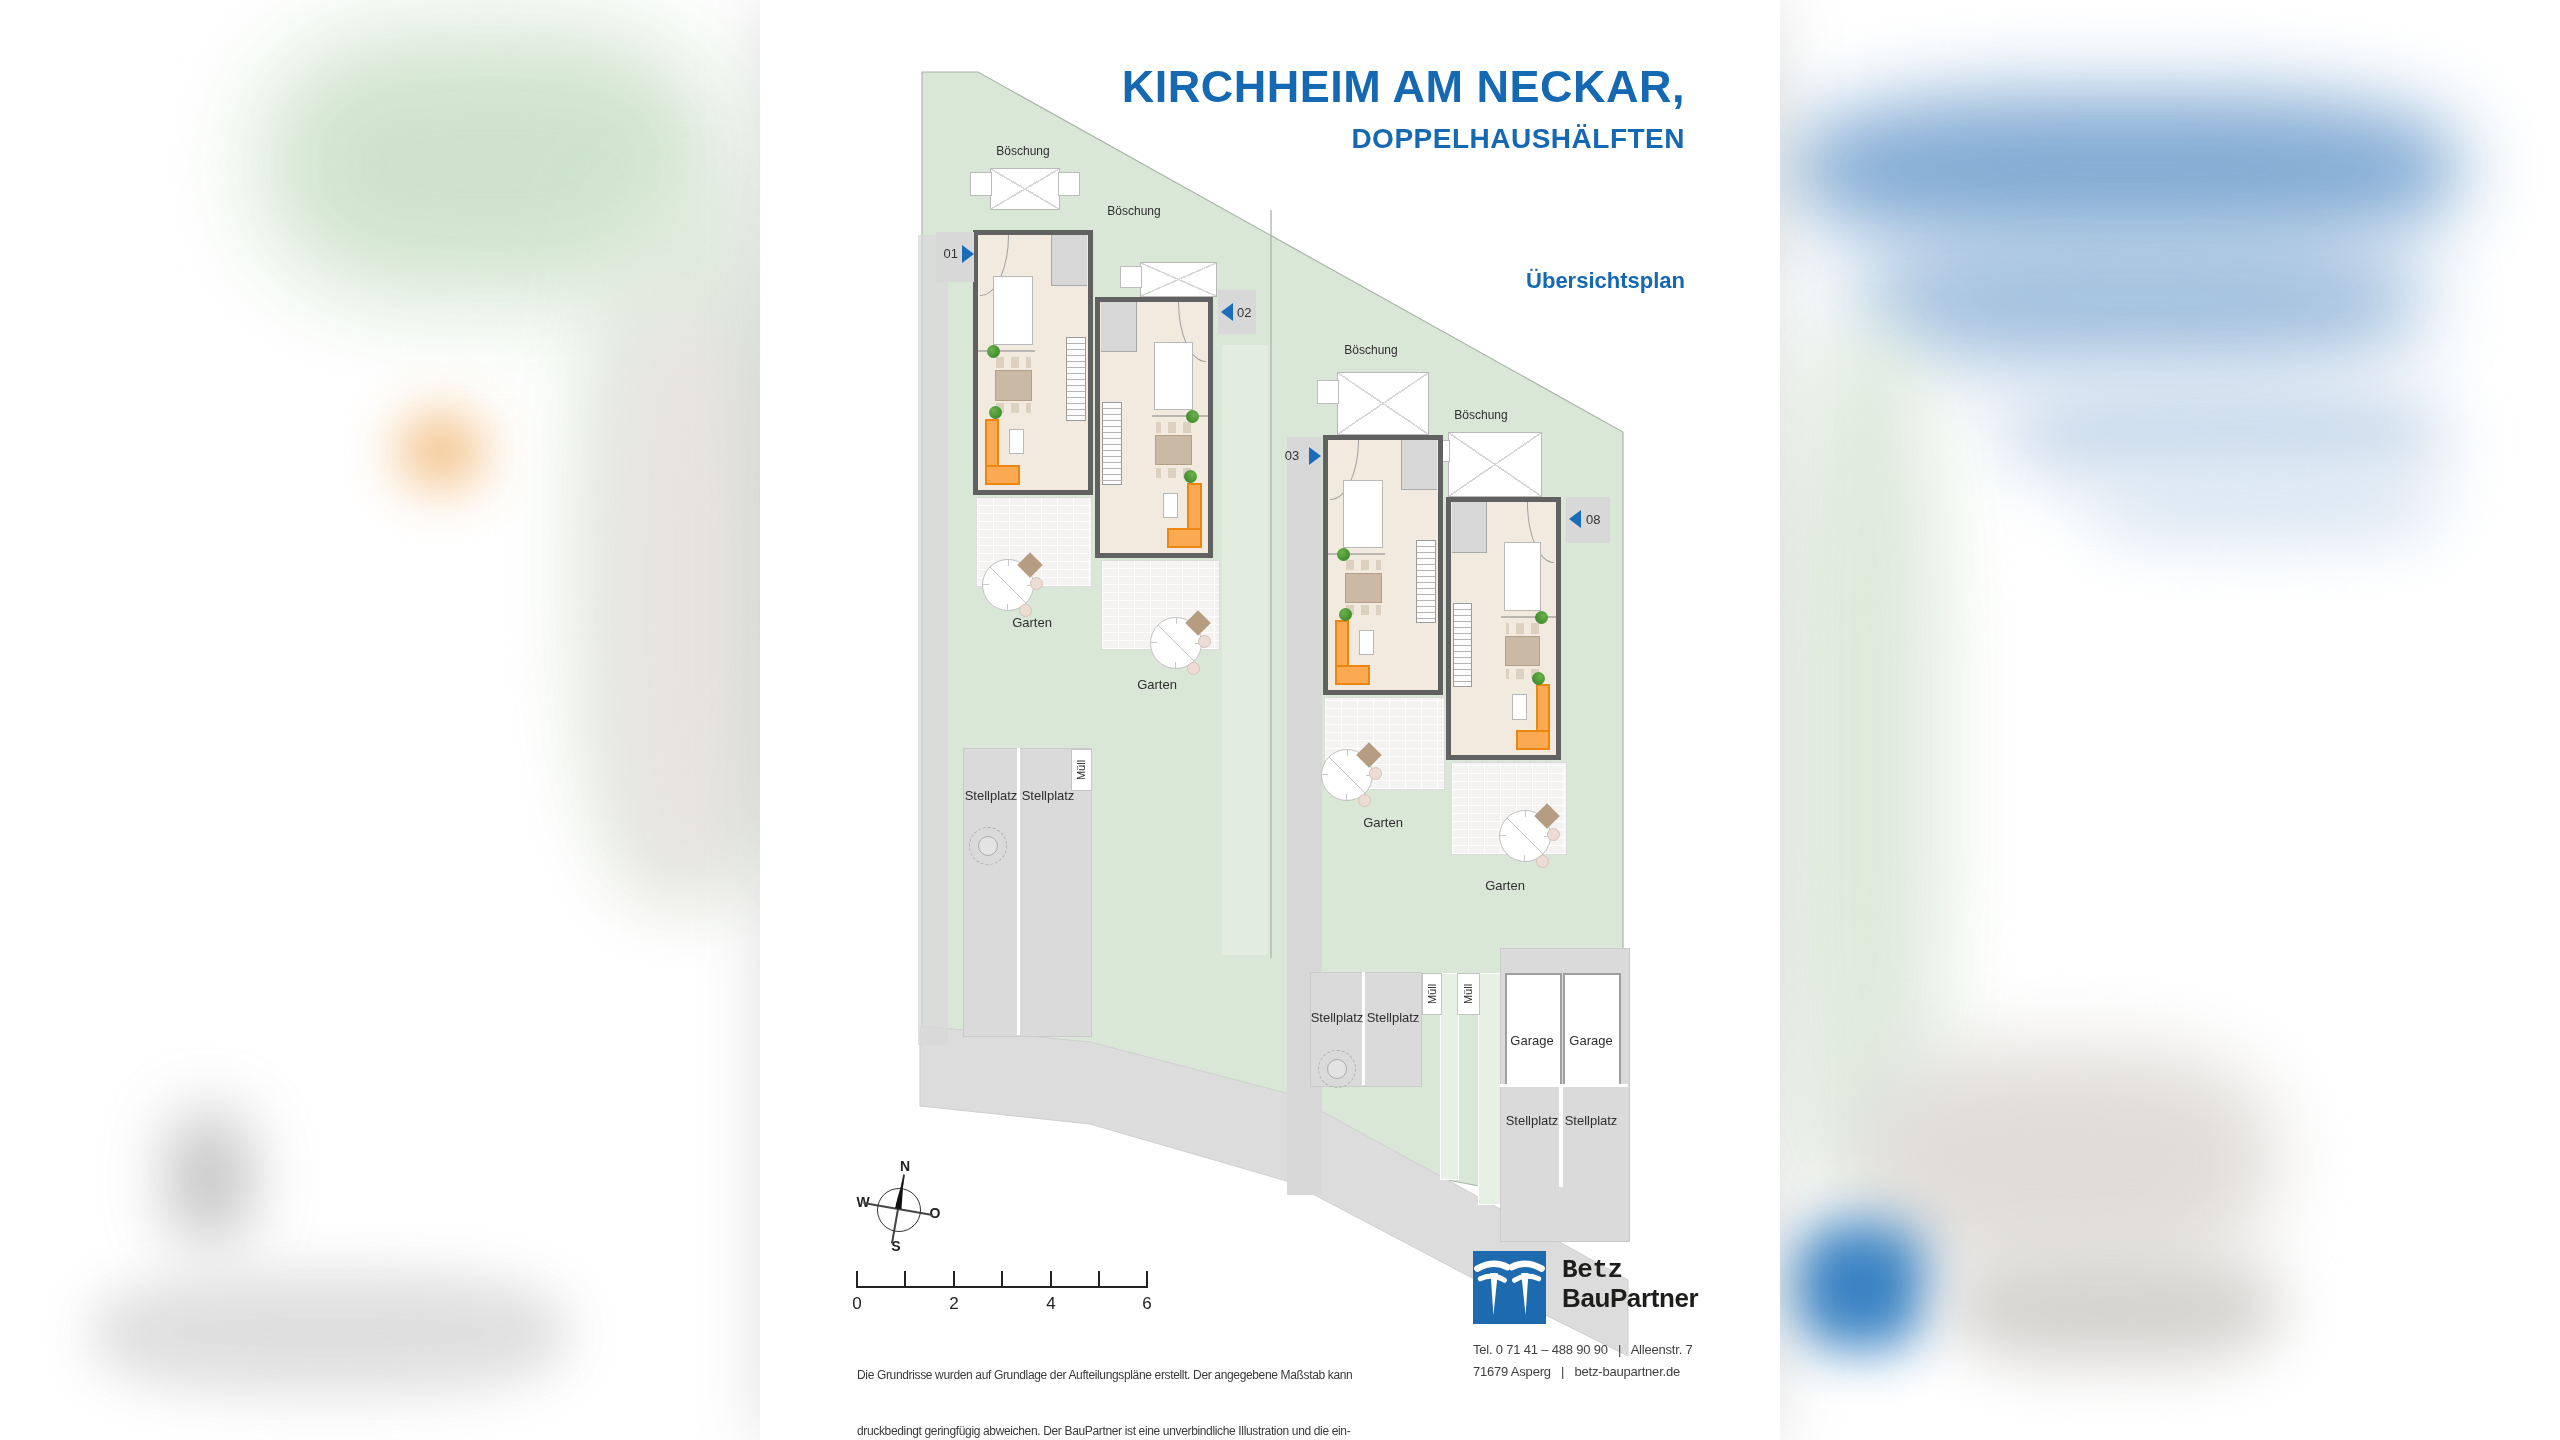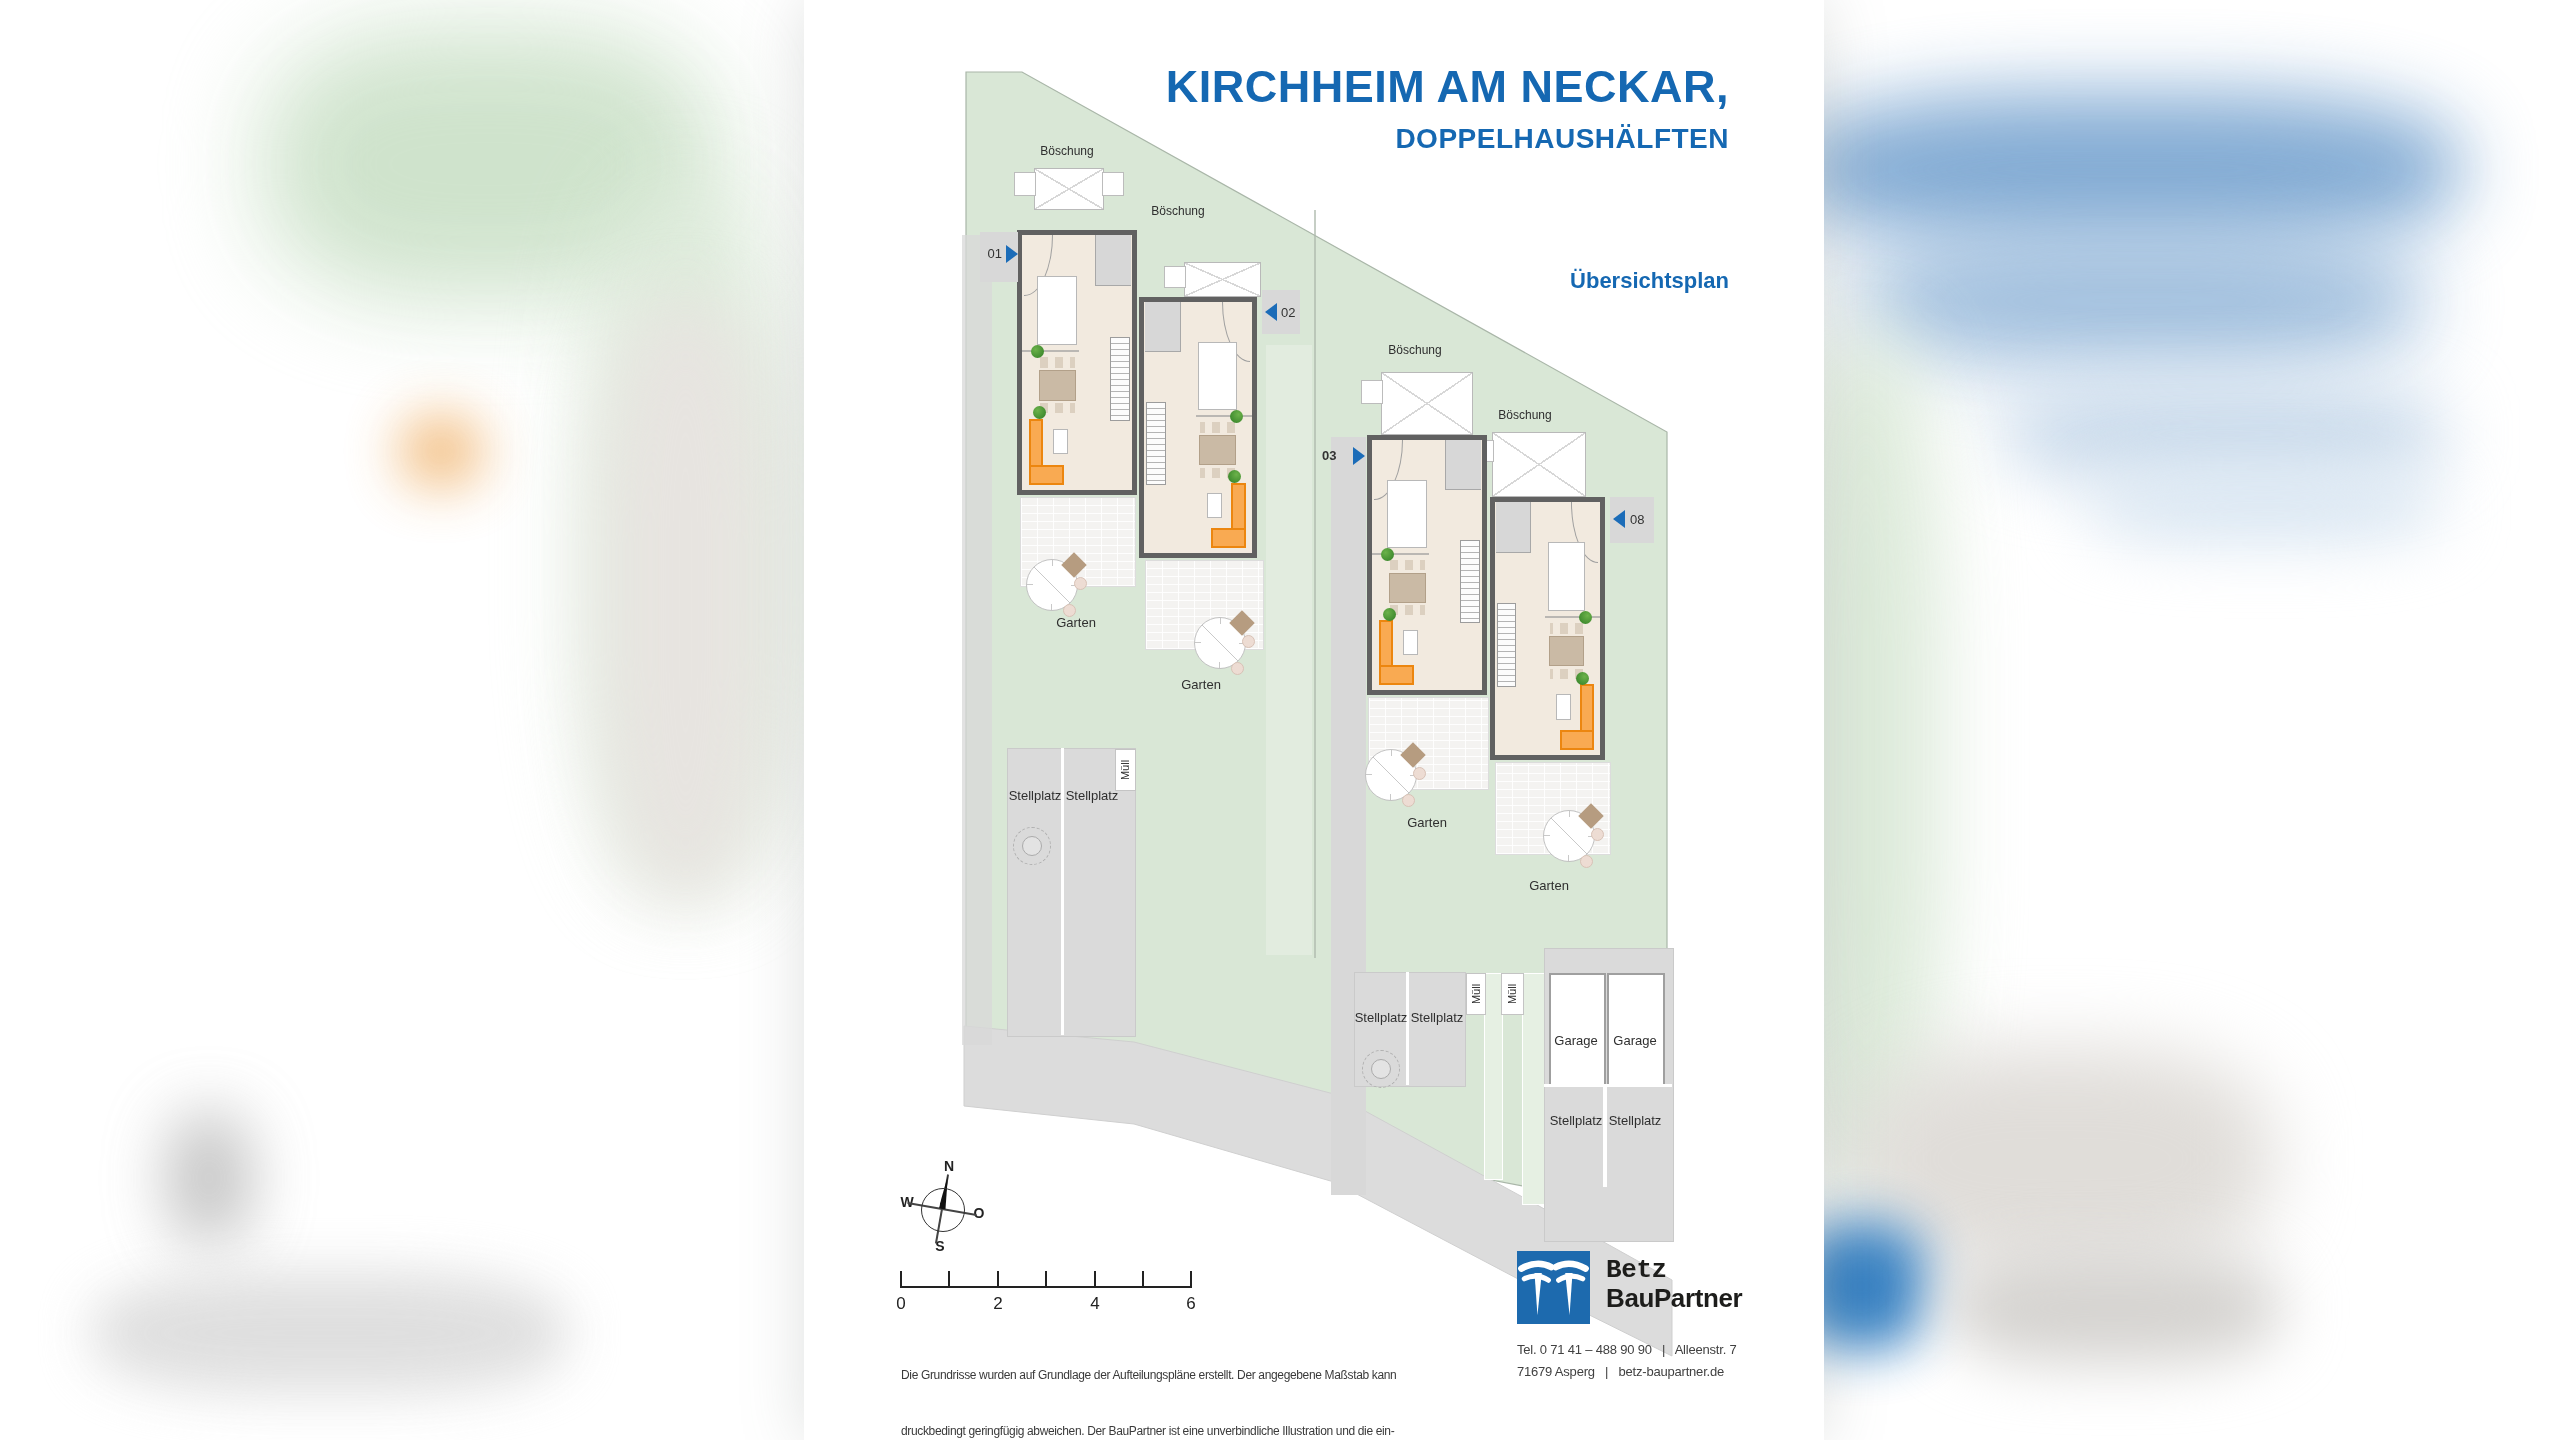--- a/index.html
+++ b/index.html
@@ -16,21 +16,21 @@
   .bl-text{left:92px;top:1272px;width:475px;height:122px;background:#dcdcdc;filter:blur(26px);opacity:.9;}
   .br-blue1{left:1795px;top:92px;width:665px;height:155px;background:#7ea8d2;filter:blur(38px);opacity:.95;}
   .br-blue2{left:1858px;top:235px;width:565px;height:132px;background:#9cbcdc;filter:blur(40px);opacity:.95;}
   .br-blue3{left:2000px;top:388px;width:445px;height:92px;background:#c6d8ea;filter:blur(34px);}
   .br-blue4{left:2088px;top:470px;width:352px;height:72px;background:#d9e6f2;filter:blur(32px);}
   .br-green{left:1790px;top:330px;width:152px;height:860px;background:#d9e8d6;filter:blur(40px);opacity:.9;}
   .br-gray1{left:1848px;top:1048px;width:425px;height:222px;background:#e0ddd9;filter:blur(38px);}
   .br-logo{left:1795px;top:1222px;width:132px;height:128px;background:#2f7cc0;filter:blur(26px);opacity:.95;}
   .br-gray2{left:1948px;top:1252px;width:332px;height:112px;background:#d5d3d0;filter:blur(30px);}
   
-  .page{position:absolute;left:804px;top:0;width:1020px;height:1440px;background:#fff;
+  .page{position:absolute;left:760px;top:0;width:1020px;height:1440px;background:#fff;
         box-shadow:0 0 60px rgba(110,120,115,.22);overflow:hidden;}
   .title-wrap{position:absolute;right:95px;top:62px;text-align:right;color:#1568b2;}
   .title-line{font-size:45px;line-height:49px;font-weight:700;letter-spacing:.5px;white-space:pre;}
   .subtitle{margin-top:12px;font-size:28px;font-weight:700;letter-spacing:.5px;}
   .viewlabel{position:absolute;right:95px;top:268px;font-size:22px;font-weight:700;color:#1568b2;}
   
   .site-svg{position:absolute;left:0;top:0;}
   .strip-left{left:158px;top:235px;width:30px;height:810px;background:#d8d8d8;opacity:.75;}
   .mid-band{left:527px;top:437px;width:35px;height:758px;background:#d8d8d8;}
   .strip-lg1{left:462px;top:345px;width:46px;height:610px;background:#e2ecdf;}
@@ -307,21 +307,21 @@
     <div class="lab lab-cell" style="left:831px;top:1120px;">Stellplatz</div>
 
     <div class="chip" style="left:176px;top:232px;width:38px;height:50px;"></div>
     <div class="unit-no" style="left:168px;top:246px;width:30px;text-align:right;">01</div>
     <div class="tri tri-r" style="left:202px;top:245px;"></div>
 
     <div class="chip" style="left:458px;top:290px;width:38px;height:44px;"></div>
     <div class="tri tri-l" style="left:461px;top:303px;"></div>
     <div class="unit-no" style="left:477px;top:305px;">02</div>
 
-    <div class="unit-no" style="left:518px;top:448px;width:28px;text-align:left;font-weight:bold;">03</div>
+    <div class="unit-no" style="left:518px;top:448px;width:28px;text-align:center;">03</div>
     <div class="tri tri-r" style="left:549px;top:447px;"></div>
 
     <div class="chip" style="left:806px;top:497px;width:44px;height:46px;"></div>
     <div class="tri tri-l" style="left:809px;top:510px;"></div>
     <div class="unit-no" style="left:826px;top:512px;">08</div>
 
     <div class="compass">
       <div class="c-letter" style="left:50px;top:10px;">N</div>
       <div class="c-letter" style="left:8px;top:46px;">W</div>
       <div class="c-letter" style="left:80px;top:57px;">O</div>

